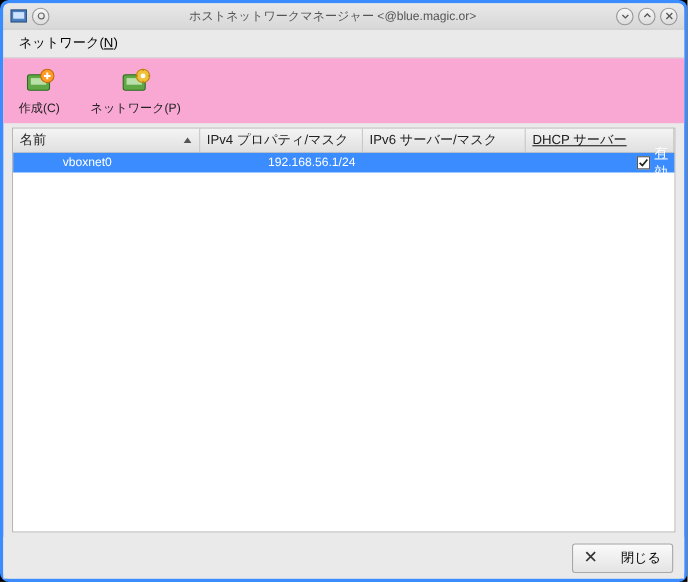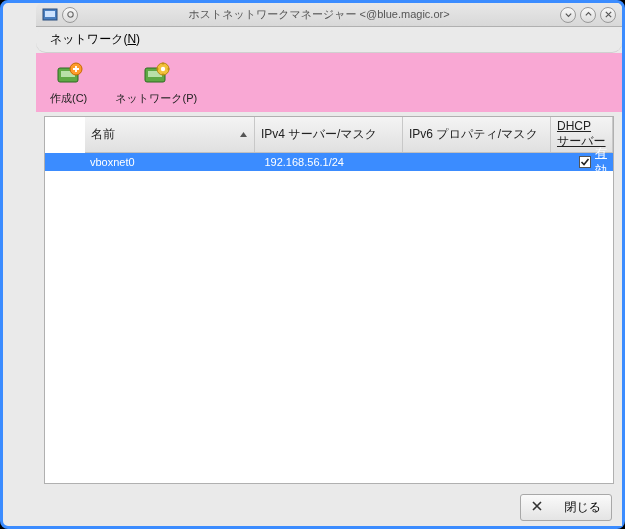--- a/index.html
+++ b/index.html
@@ -1,33 +1,33 @@
 <!DOCTYPE html>
 <html><head>
 <meta charset="utf-8">
 <style>
 * { box-sizing: border-box; margin: 0; padding: 0; font-family: sans-serif; font-size: 12px; }
 body { background: #000; width: 625px; height: 529px; overflow: hidden; }
-.window-frame { width: 625px; height: 529px; border: 3px solid #3b8cff; border-radius: 8px; background: #eaeaea; display: flex; flex-direction: column; padding-left: 33px; }
+.window-frame { width: 625px; height: 529px; border: 3px solid #3b8cff; border-radius: 8px; background: #eaeaea; display: flex; flex-direction: column; }
 .titlebar { height: 24px; background: linear-gradient(#e8e8e8,#d8d8d8); border-bottom: 1px solid #b0b0b0; display: flex; align-items: center; padding: 0 6px; border-radius: 6px 6px 0 0; }
 .titlebar-left { display: flex; align-items: center; gap: 4px; }
 .titlebar-title { flex: 1; text-align: center; color: #555; font-size: 11px; }
 .titlebar-right { display: flex; align-items: center; gap: 4px; }
 .title-btn { width: 16px; height: 16px; border-radius: 50%; border: 1px solid #999; background: linear-gradient(#f8f8f8,#dcdcdc); display: flex; align-items: center; justify-content: center; cursor: pointer; }
 .title-btn svg { width: 9px; height: 9px; }
 .sysicon { width: 16px; height: 16px; }
-.menubar { height: 26px; display: flex; align-items: center; padding: 0 8px; background: #eaeaea; border-bottom: 1px solid #d0d0d0; border-radius: 10px; }
+.menubar { height: 26px; display: flex; align-items: center; padding: 0 8px; background: #eaeaea; border-bottom: 1px solid #d0d0d0; }
 .menubar-item { padding: 3px 6px; cursor: pointer; }
 .menubar-item u { text-decoration: underline; }
 .toolbar { display: flex; gap: 20px; padding: 6px 10px 4px 10px; background: #f9a8d4; }
 .tool-btn { display: flex; flex-direction: column; align-items: center; gap: 2px; cursor: pointer; padding: 2px 4px; }
 .tool-btn .icon-wrap { width: 32px; height: 28px; display: flex; align-items: center; justify-content: center; }
 .tool-btn span.lbl { font-size: 11px; color: #222; }
 .content { flex: 1; margin: 4px 8px 4px 8px; background: #fff; border: 1px solid #b0b0b0; display: flex; flex-direction: column; }
-.headers { display: flex; background: linear-gradient(#f4f4f4,#e0e0e0); border-bottom: 1px solid #c0c0c0; margin-left: 40px; }
+.headers { display: flex; background: linear-gradient(#f4f4f4,#e0e0e0); border-bottom: 1px solid #c0c0c0; }
 .hcell { border-right: 1px solid #c8c8c8; padding: 2px 6px; font-size: 11px; color: #222; display: flex; align-items: center; justify-content: space-between; cursor: pointer; }
 .hcell .sort { margin-left: 4px; }
 .col-name { width: 170px; }
 .col-ipv4 { width: 148px; }
 .col-ipv6 { width: 148px; }
 .col-dhcp { flex: 1; text-decoration: underline; }
 .row { display: flex; background: #3b8cff; color: #fff; height: 18px; align-items: center; }
 .rcell { padding: 1px 6px; font-size: 11px; display: flex; align-items: center; margin-left: 39px; }
 .rcell.col-dhcp { gap: 4px; }
 .checkbox { width: 12px; height: 12px; background: #fff; border: 1px solid #555; display: inline-flex; align-items: center; justify-content: center; }
@@ -117,24 +117,24 @@
     <div class="headers">
       <div class="hcell col-name">
         <span>名前</span>
         <span class="sort">
           <svg width="9" height="9" viewBox="0 0 9 9">
               <path d="M1 7 L4.5 2 L8 7 Z" fill="#555"></path>
             </svg>
         </span>
       </div>
       <div class="hcell col-ipv4">
-        <span>IPv4 サーバー/マスク</span>
+        <span>IPv4 プロパティ/マスク</span>
       </div>
       <div class="hcell col-ipv6">
-        <span>IPv6 プロパティ/マスク</span>
+        <span>IPv6 サーバー/マスク</span>
       </div>
       <div class="hcell col-dhcp">
         <span>DHCP サーバー</span>
       </div>
     </div>
     <div class="row">
       <div class="rcell col-name">vboxnet0</div>
       <div class="rcell col-ipv4">192.168.56.1/24</div>
       <div class="rcell col-ipv6"></div>
       <div class="rcell col-dhcp">

